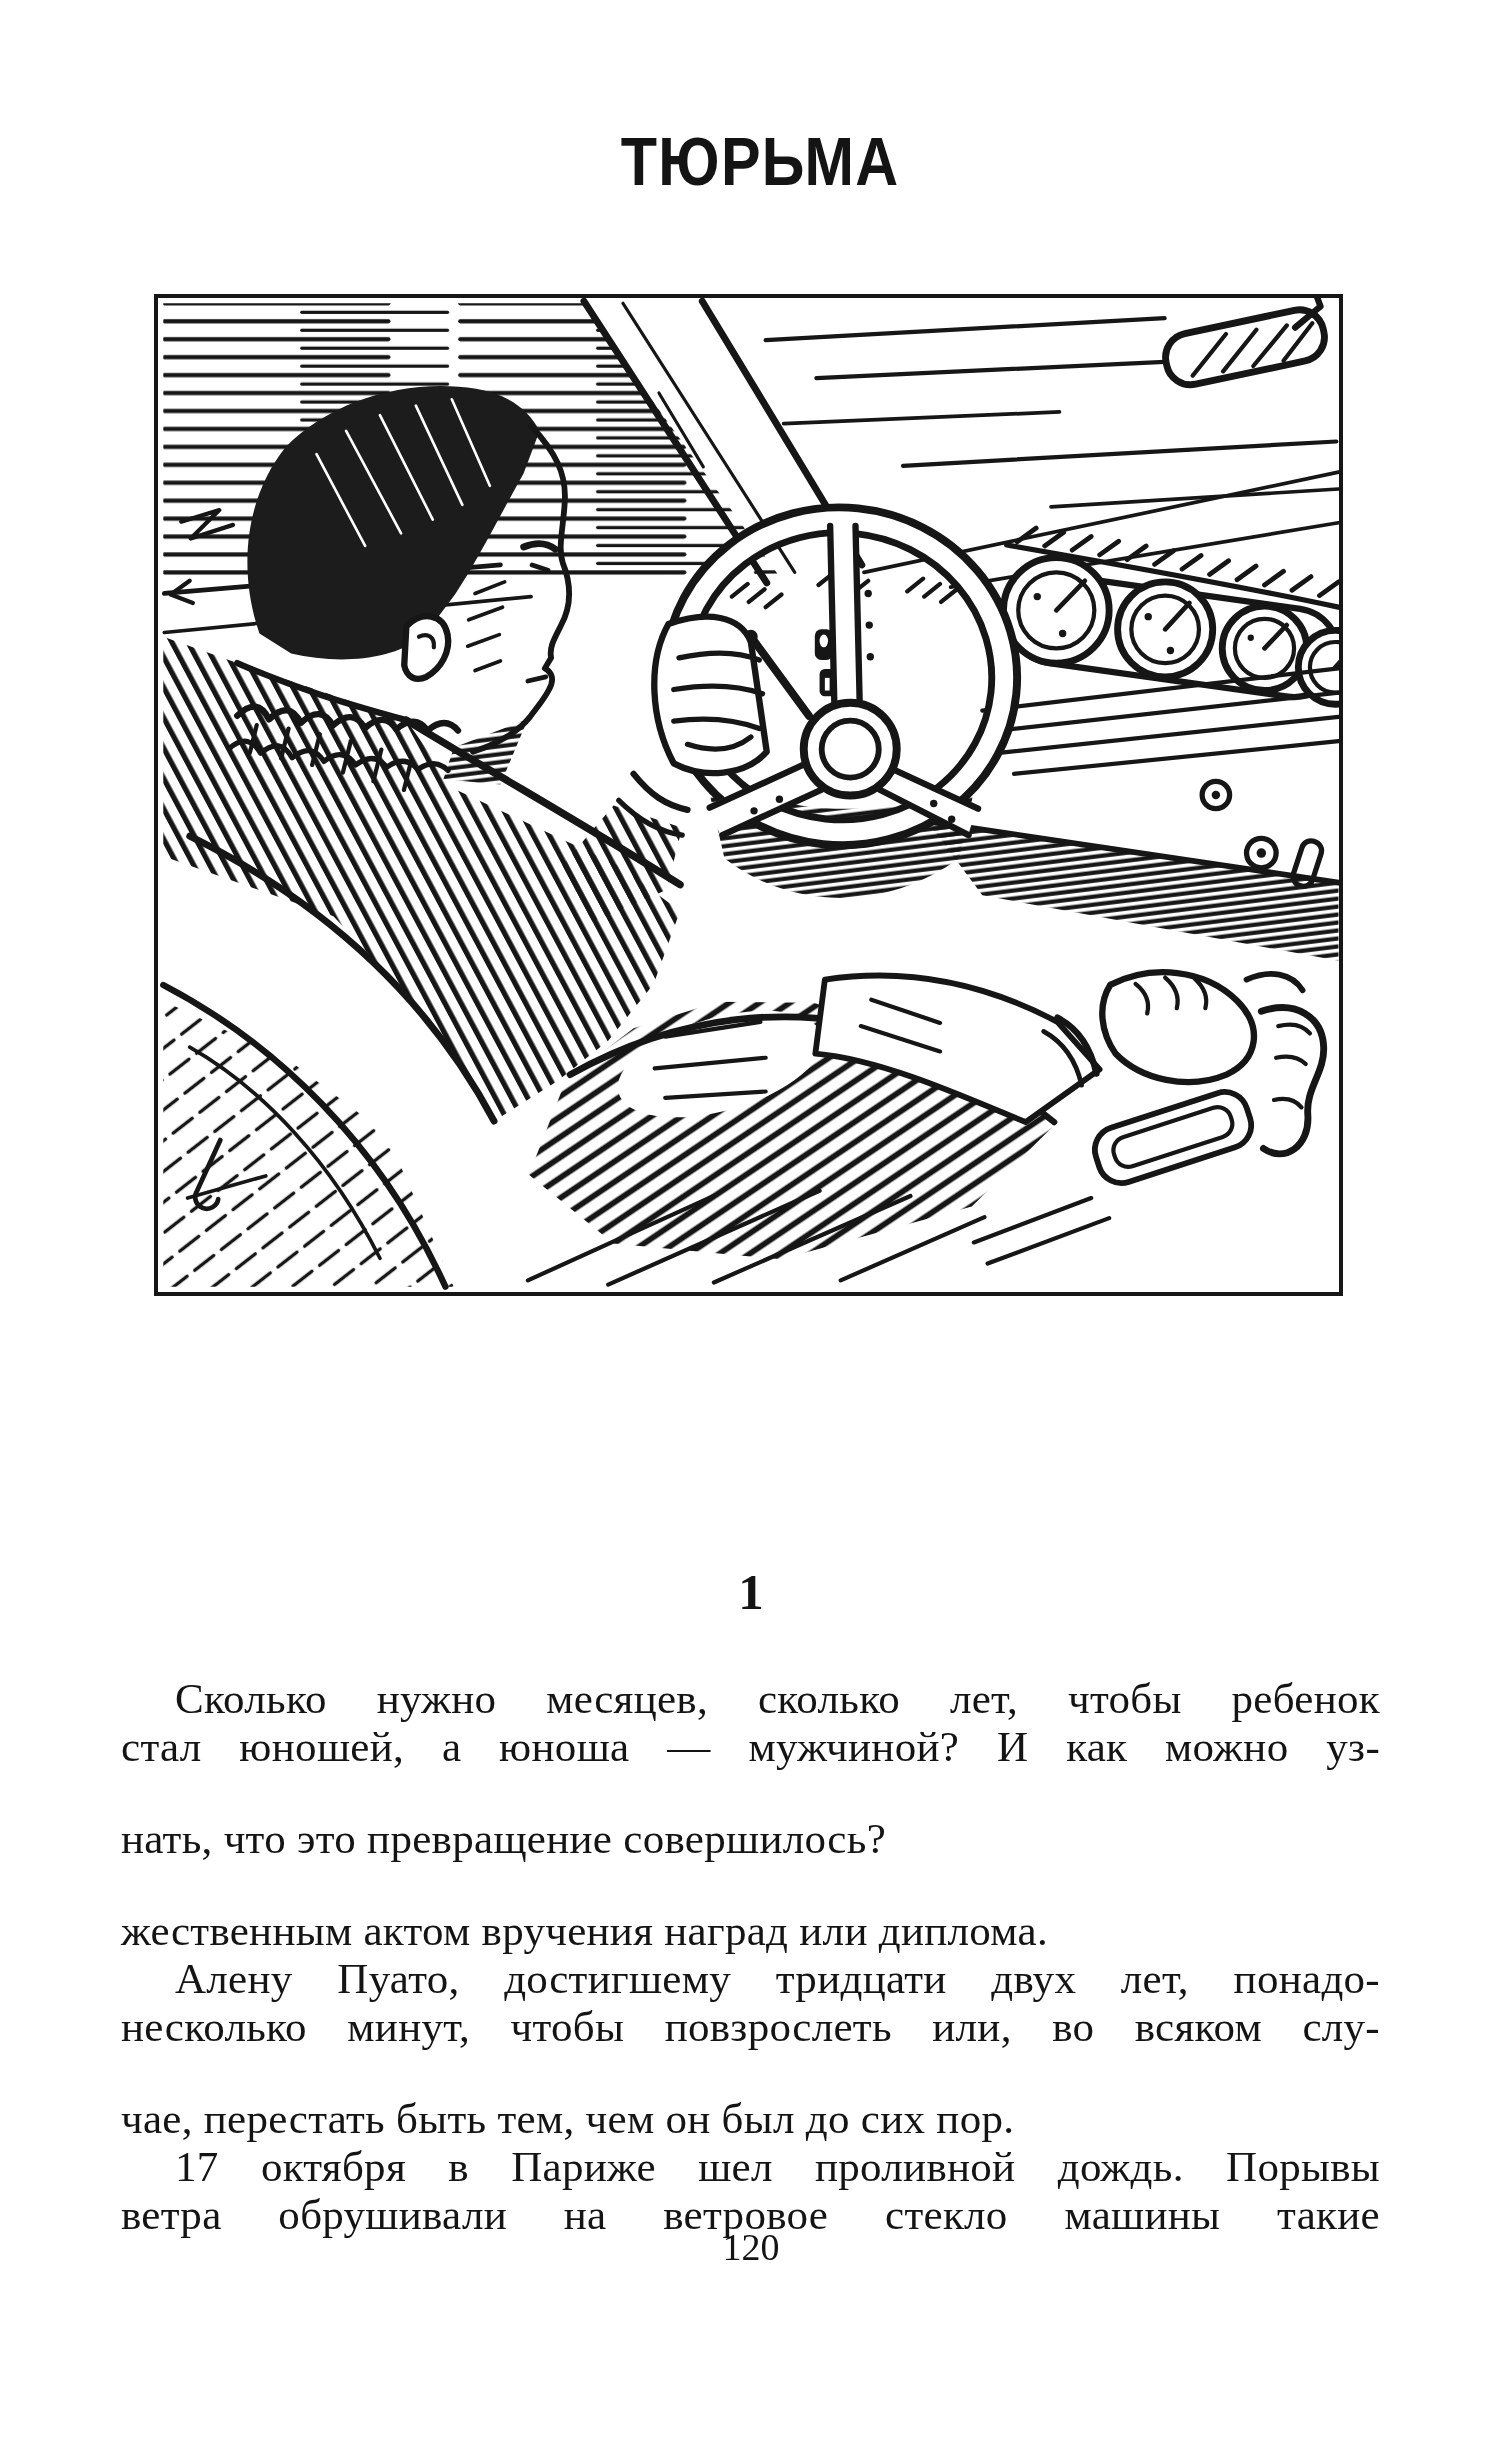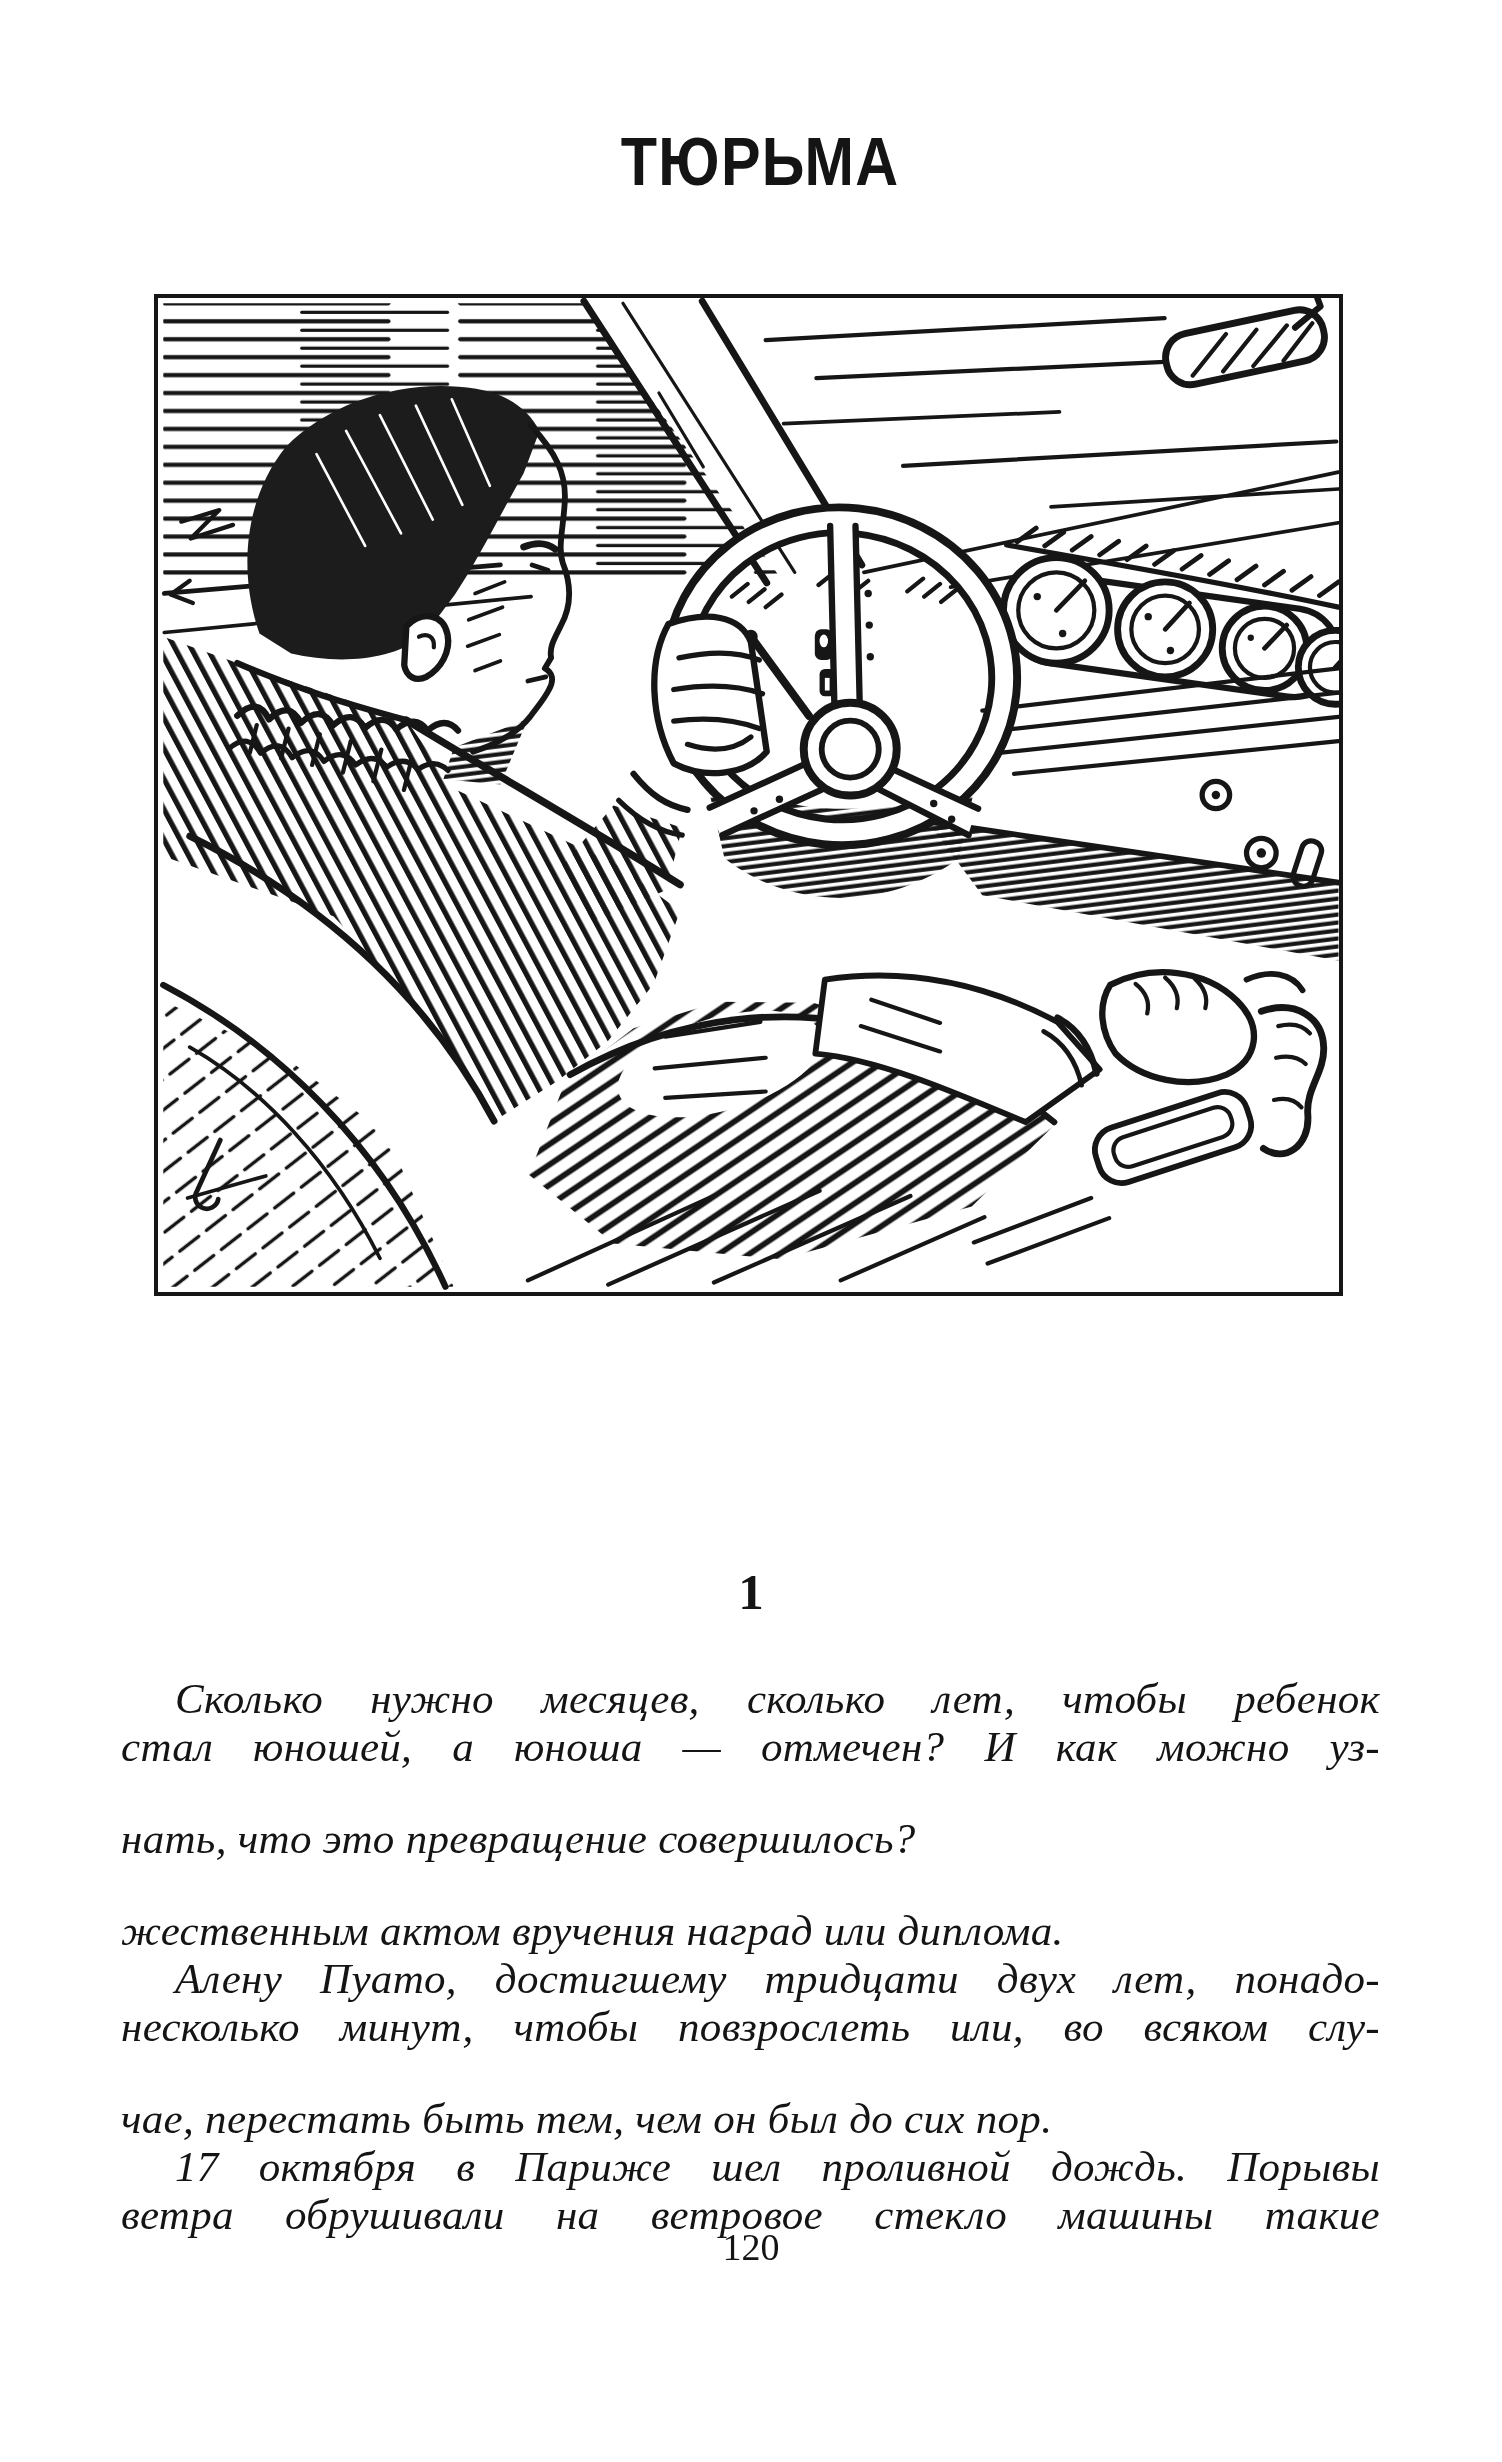--- a/index.html
+++ b/index.html
@@ -19,21 +19,21 @@
   }
   .figure svg{display:block;width:100%;height:100%;}
   .section-number{
     position:absolute;top:1567px;left:0;width:100%;text-align:center;
     font-size:51px;font-weight:700;line-height:1;
   }
   .body-text{
     position:absolute;left:121px;top:1675px;width:1259px;
     font-size:43px;line-height:48px;letter-spacing:0.3px;
   }
-  .line{height:48px;text-align:justify;text-align-last:justify;font-style:italic;}
+  .line{height:48px;text-align:justify;text-align-last:justify;}
   .line.end{text-align:left;text-align-last:left;margin-top:44px;}
   .line.indent{text-indent:54px;}
   .page-number{
     position:absolute;top:2228px;left:0;width:100%;text-align:center;
     font-size:38px;line-height:1;
   }
 </style>
 </head>
 <body>
 
@@ -214,21 +214,21 @@
           <path d="M190 800 v54 M250 792 v58 M310 788 v60 M370 786 v62 M430 788 v62 M490 792 v60" stroke-width="8"></path>
         </g>
       </g>
     </svg>
   </div>
 
   <div class="section-number">1</div>
 
   <div class="body-text">
     <div class="line indent">Сколько нужно месяцев, сколько лет, чтобы ребенок</div>
-    <div class="line">стал юношей, а юноша — отмечен? И как можно уз-</div>
+    <div class="line">стал юношей, а юноша — мужчиной? И как можно уз-</div>
     <div class="line end">нать, что это превращение совершилось?</div>
     <div class="line end">жественным актом вручения наград или диплома.</div>
     <div class="line indent">Алену Пуато, достигшему тридцати двух лет, понадо-</div>
     <div class="line">несколько минут, чтобы повзрослеть или, во всяком слу-</div>
     <div class="line end">чае, перестать быть тем, чем он был до сих пор.</div>
     <div class="line indent">17 октября в Париже шел проливной дождь. Порывы</div>
     <div class="line">ветра обрушивали на ветровое стекло машины такие</div>
   </div>
 
   <div class="page-number">120</div>

